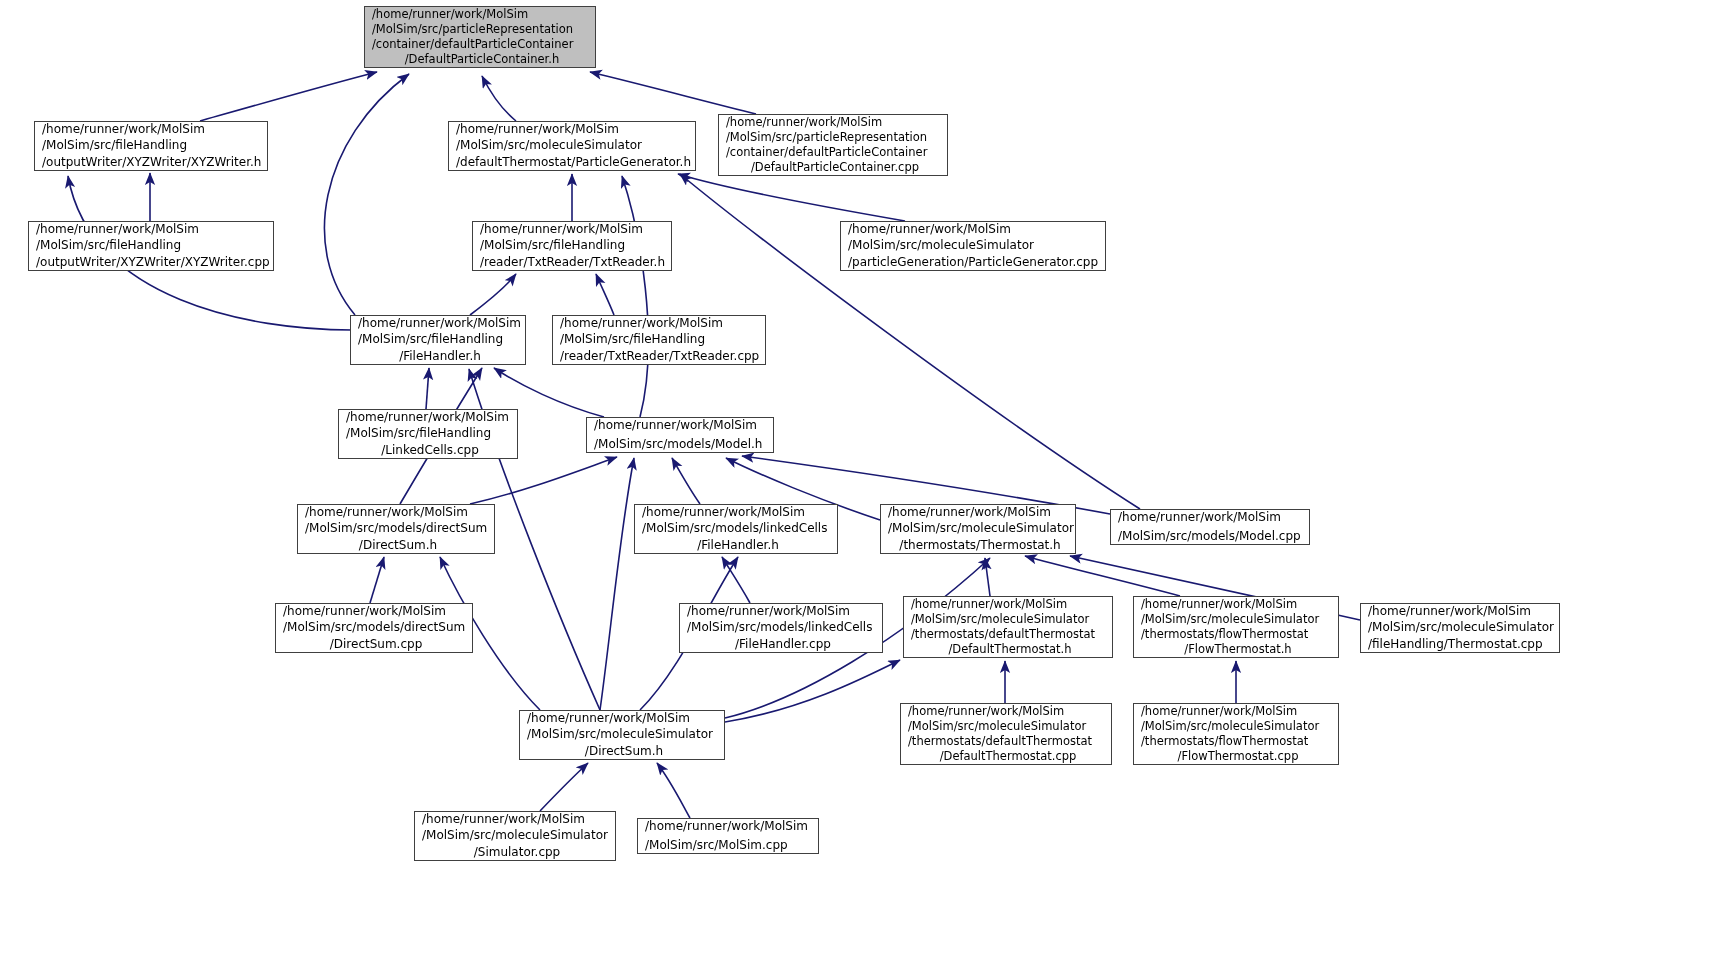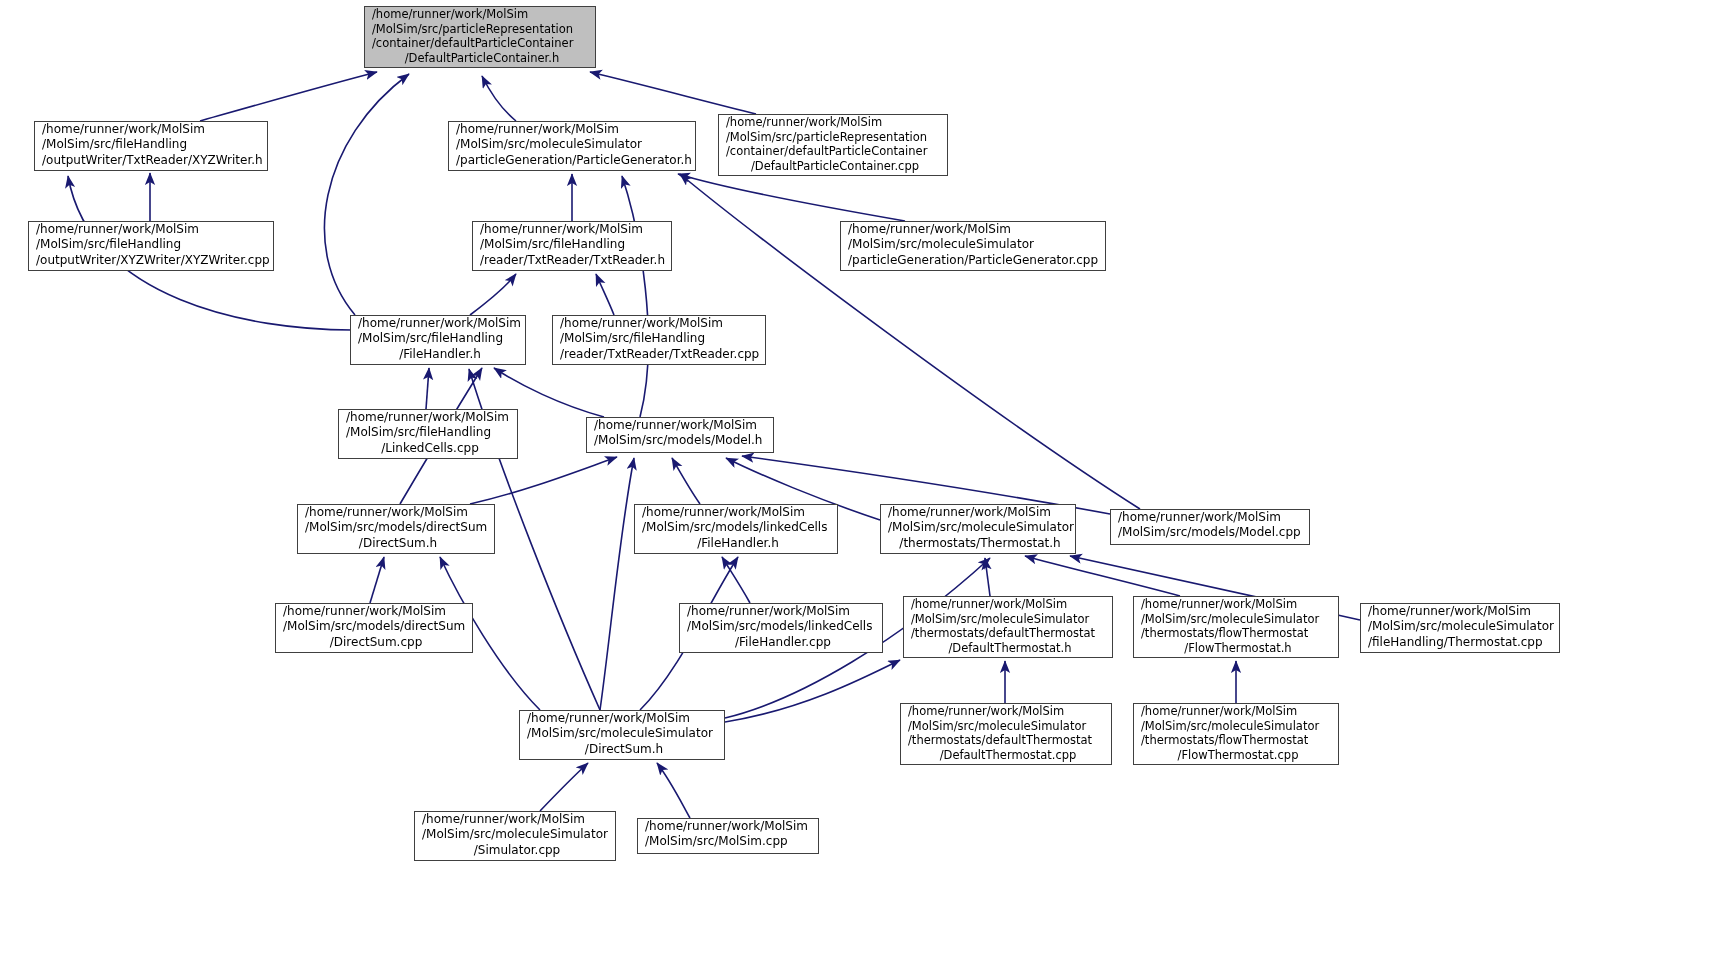--- a/index.html
+++ b/index.html
@@ -1,20 +1,20 @@
 <!DOCTYPE html>
 <html><head>
 <meta charset="utf-8">
 <style>
   html,body{margin:0;padding:0;background:#ffffff;}
   #canvas{position:relative;width:1734px;height:957px;background:#ffffff;
           font-family:"DejaVu Sans","Liberation Sans",sans-serif;overflow:hidden;}
   .node{position:absolute;box-sizing:border-box;border:1px solid #404040;
         background:#ffffff;color:#000000;display:flex;flex-direction:column;
-        justify-content:flex-start;line-height:1.28;}
+        justify-content:space-between;line-height:1.28;}
   .node.root{background:#bfbfbf;border:1px solid #404040;}
   .node .ln{white-space:pre;}
   .node.al-left .ln{text-align:left;padding-left:7px;}
   .node.al-mixed .ln{text-align:left;padding-left:7px;}
   .node.al-mixed .ln.c{text-align:center;padding-left:4px;}
   svg#edges{position:absolute;left:0;top:0;width:1734px;height:957px;pointer-events:none;}
   .edge{fill:none;stroke:#191970;stroke-width:1.6;}
   .ahead{fill:#191970;stroke:none;}
 </style>
 </head>
@@ -67,26 +67,26 @@
   <div id="node-layer">
       <div class="node root al-mixed" style="left: 364px; top: 6px; width: 232px; height: 62px; font-size: 11.5px;">
         <span class="ln">/home/runner/work/MolSim</span>
         <span class="ln">/MolSim/src/particleRepresentation</span>
         <span class="ln">/container/defaultParticleContainer</span>
         <span class="ln c">/DefaultParticleContainer.h</span>
       </div>
       <div class="node al-left" style="left: 34px; top: 121px; width: 234px; height: 50px; font-size: 12px;">
         <span class="ln">/home/runner/work/MolSim</span>
         <span class="ln">/MolSim/src/fileHandling</span>
-        <span class="ln">/outputWriter/TxtReader/XYZWriter.h</span>
+        <span class="ln">/outputWriter/XYZWriter/XYZWriter.h</span>
       </div>
       <div class="node al-left" style="left: 448px; top: 121px; width: 248px; height: 50px; font-size: 12px;">
         <span class="ln">/home/runner/work/MolSim</span>
         <span class="ln">/MolSim/src/moleculeSimulator</span>
-        <span class="ln">/particleGeneration/ParticleGenerator.h</span>
+        <span class="ln">/defaultThermostat/ParticleGenerator.h</span>
       </div>
       <div class="node al-mixed" style="left: 718px; top: 114px; width: 230px; height: 62px; font-size: 11.5px;">
         <span class="ln">/home/runner/work/MolSim</span>
         <span class="ln">/MolSim/src/particleRepresentation</span>
         <span class="ln">/container/defaultParticleContainer</span>
         <span class="ln c">/DefaultParticleContainer.cpp</span>
       </div>
       <div class="node al-left" style="left: 28px; top: 221px; width: 246px; height: 50px; font-size: 12px;">
         <span class="ln">/home/runner/work/MolSim</span>
         <span class="ln">/MolSim/src/fileHandling</span>

